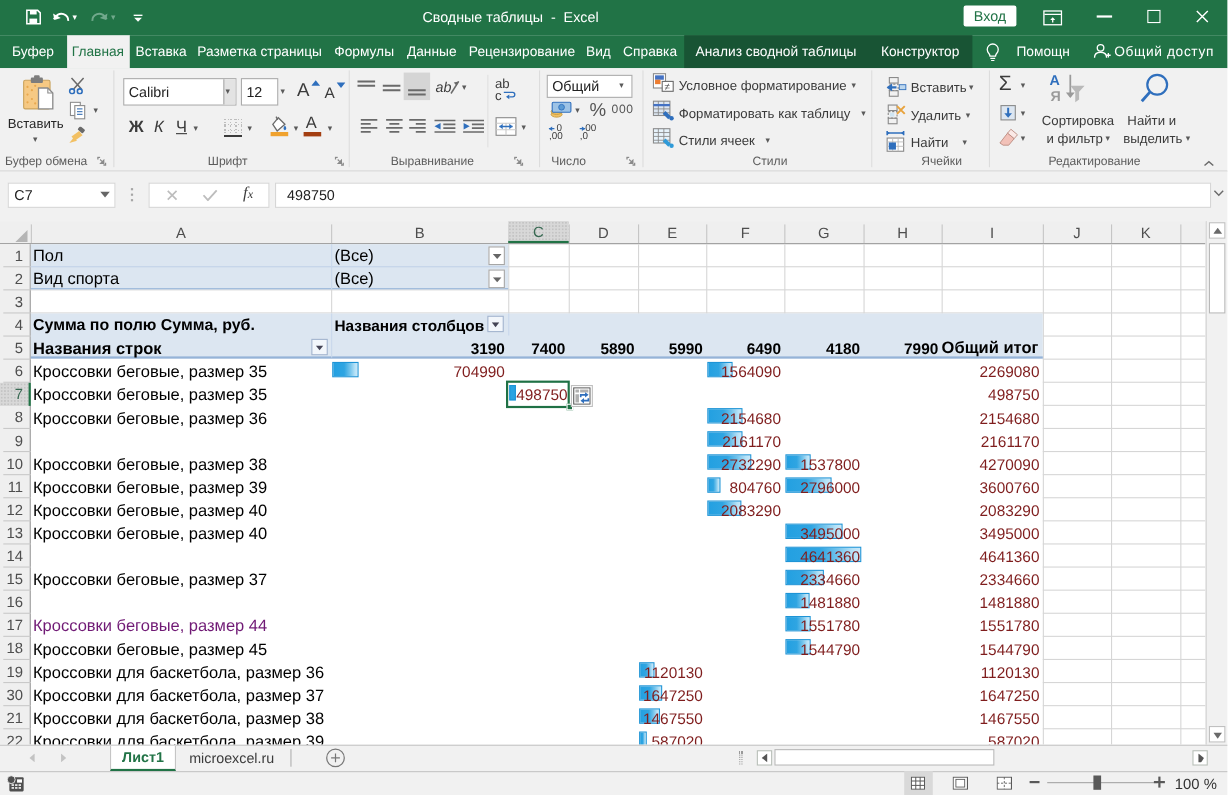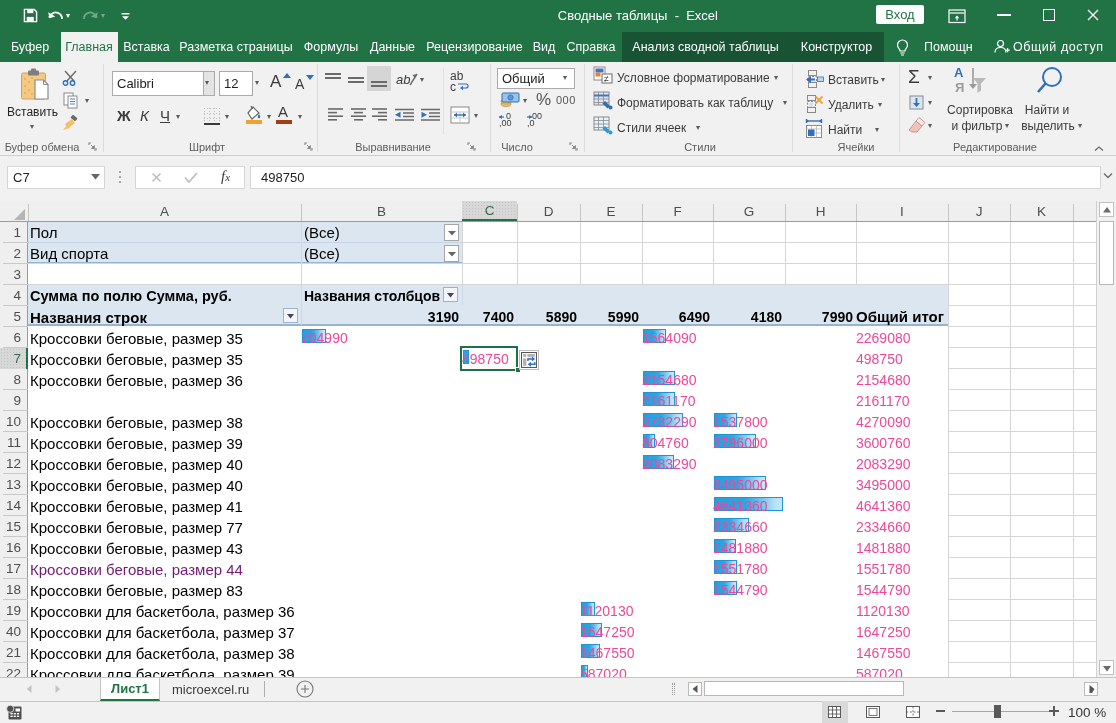--- a/index.html
+++ b/index.html
@@ -3,21 +3,21 @@
 <style>
 *{margin:0;padding:0;box-sizing:border-box}
 html,body{width:1116px;height:723px;overflow:hidden}
 body{font-family:"Liberation Sans",sans-serif;position:relative;background:#fff}
 .a{position:absolute}
 .tab{color:#fff;font-size:12.5px;line-height:30px;white-space:nowrap}
 .glbl{position:absolute;font-size:11px;color:#5c5c5c;text-align:center;top:141px}
 .sep{position:absolute;top:64px;height:88px;width:1px;background:#dcdcdc}
 .rtx{font-size:12px;color:#3b3b3b}
 .dd{color:#5a5a5a;font-size:8px}
-.cellnum{position:absolute;font-size:14px;color:#ec4899;}
+.cellnum{position:absolute;font-size:14px;color:#7f1d1d;text-align:right}
 .hnum{position:absolute;font-size:14px;color:#000;text-align:right;font-weight:bold}
 .bar{position:absolute;height:14px;background:linear-gradient(90deg,#23a0e1 0%,#2fa5e2 45%,#74c4ec 70%,#b7e2f7 90%,#c9e8f9 100%);border:1px solid #1e94d6}
 .gl-v{position:absolute;width:1px;background:#d6d6d6}
 .gl-h{position:absolute;height:1px;background:#d6d6d6}
 .rowhdr{position:absolute;left:0;width:27px;text-align:right;padding-right:6px;font-size:13.5px;color:#4e4e4e;line-height:21px}
 .colhdr{position:absolute;top:201px;height:20px;text-align:center;font-size:13.5px;color:#4e4e4e;line-height:21px}
 svg{display:block}
 </style></head>
 <body>
 
@@ -34,21 +34,21 @@
 <div class="a" style="left:66px;top:11px;color:#fff;font-size:8px">▾</div>
 <svg class="a" style="left:82px;top:10px" width="16" height="13" viewBox="0 0 16 13">
 <path d="M15 7.5 C13.5 3.5 9.5 1.6 6.2 2.8 c-2.8 1-4.4 3.2-4.2 6.2" fill="none" stroke="#71a98c" stroke-width="1.8"></path>
 <path d="M15.8 2.2 l-1.3 6 -5.8-1.8z" fill="#71a98c"></path>
   </svg>
 <div class="a" style="left:101px;top:11px;color:#71a98c;font-size:8px">▾</div>
 <svg class="a" style="left:121px;top:13px" width="9" height="7" viewBox="0 0 9 7">
 <path d="M0.5 0.8h8" stroke="#fff" stroke-width="1.4"></path>
     <path d="M1 3.2l3.5 3.6L8 3.2z" fill="#fff"></path>
   </svg>
-<div class="a" style="left:398px;top:8px;width:320px;text-align:right;color:#fff;font-size:13px">Сводные таблицы &nbsp;-&nbsp; Excel</div>
+<div class="a" style="left:384px;top:8px;width:320px;text-align:left;color:#fff;font-size:13px">Сводные таблицы &nbsp;-&nbsp; Excel</div>
 <div class="a" style="left:876px;top:5px;width:48px;height:19px;background:#fff;border-radius:2px;color:#217346;font-size:13px;text-align:center;line-height:19px">Вход</div>
 <svg class="a" style="left:948px;top:9px" width="18" height="15" viewBox="0 0 18 15">
 <rect x="1" y="1" width="16" height="12.5" fill="none" stroke="#fff" stroke-width="1.2"></rect>
 <path d="M1.5 4h15" stroke="#fff" stroke-width="1.2"></path>
 <path d="M9 11.5v-4" stroke="#fff" stroke-width="1.2"></path>
     <path d="M6.7 9.2l2.3-2.6 2.3 2.6z" fill="#fff"></path>
   </svg>
 <div class="a" style="left:997px;top:14px;width:14px;height:1.5px;background:#fff"></div>
 <div class="a" style="left:1043px;top:9px;width:12px;height:12px;border:1.2px solid #fff"></div>
 <svg class="a" style="left:1087px;top:9px" width="12" height="12" viewBox="0 0 12 12">
@@ -460,21 +460,21 @@
 <div class="rowhdr" style="top:315px">15</div>
 <div class="a" style="left:3px;top:335px;width:25px;height:1px;background:#c9c9c9"></div>
 <div class="rowhdr" style="top:336px">16</div>
 <div class="a" style="left:3px;top:356px;width:25px;height:1px;background:#c9c9c9"></div>
 <div class="rowhdr" style="top:357px">17</div>
 <div class="a" style="left:3px;top:377px;width:25px;height:1px;background:#c9c9c9"></div>
 <div class="rowhdr" style="top:378px">18</div>
 <div class="a" style="left:3px;top:398px;width:25px;height:1px;background:#c9c9c9"></div>
 <div class="rowhdr" style="top:399px">19</div>
 <div class="a" style="left:3px;top:419px;width:25px;height:1px;background:#c9c9c9"></div>
-<div class="rowhdr" style="top:420px">40</div>
+<div class="rowhdr" style="top:420px">30</div>
 <div class="a" style="left:3px;top:440px;width:25px;height:1px;background:#c9c9c9"></div>
 <div class="rowhdr" style="top:441px">21</div>
 <div class="a" style="left:3px;top:461px;width:25px;height:1px;background:#c9c9c9"></div>
 <div class="rowhdr" style="top:462px">22</div>
 
 <div class="a" style="left:0;top:147px;width:28px;height:21px;background:#d8d8d8;background-image:radial-gradient(#c3c3c3 26%,transparent 28%);background-size:3px 3px;border-right:2.5px solid #217346;color:#386952;font-size:13.5px;text-align:right;line-height:21px;padding-right:5px">7</div>
 <div class="a" style="left:28px;top:21px;width:434px;height:41px;background:#dce6f1;border-bottom:1px solid #95b3d7"></div>
 <div class="a" style="left:28px;top:41px;width:434px;height:1px;background:#c3d3e8"></div>
 <div class="a" style="left:28px;top:84px;width:920px;height:41px;background:#dce6f1;border-bottom:2px solid #95b3d7"></div>
 <div class="a" style="left:301px;top:21px;width:1px;height:41px;background:#c9d8ec"></div>
@@ -541,37 +541,35 @@
 <div class="cellnum" style="left:713px;top:234px;width:69px">2796000</div>
 <div class="cellnum" style="left:856px;top:234px;width:89px">3600760</div>
 <div class="a" style="left:30px;top:255px;font-size:15px;color:#000">Кроссовки беговые, размер 40</div>
 <div class="bar" style="left:643px;top:254px;width:31px"></div>
 <div class="cellnum" style="left:642px;top:255px;width:68px">2083290</div>
 <div class="cellnum" style="left:856px;top:255px;width:89px">2083290</div>
 <div class="a" style="left:30px;top:276px;font-size:15px;color:#000">Кроссовки беговые, размер 40</div>
 <div class="bar" style="left:714px;top:275px;width:52px"></div>
 <div class="cellnum" style="left:713px;top:276px;width:69px">3495000</div>
 <div class="cellnum" style="left:856px;top:276px;width:89px">3495000</div>
-<div class="a" style="left:30px;top:297px;font-size:15px;color:#000">Кроссовки беговые, размер 41</div>
 <div class="bar" style="left:714px;top:296px;width:69px"></div>
 <div class="cellnum" style="left:713px;top:297px;width:69px">4641360</div>
 <div class="cellnum" style="left:856px;top:297px;width:89px">4641360</div>
-<div class="a" style="left:30px;top:318px;font-size:15px;color:#000">Кроссовки беговые, размер 77</div>
+<div class="a" style="left:30px;top:318px;font-size:15px;color:#000">Кроссовки беговые, размер 37</div>
 <div class="bar" style="left:714px;top:317px;width:35px"></div>
 <div class="cellnum" style="left:713px;top:318px;width:69px">2334660</div>
 <div class="cellnum" style="left:856px;top:318px;width:89px">2334660</div>
-<div class="a" style="left:30px;top:339px;font-size:15px;color:#000">Кроссовки беговые, размер 43</div>
 <div class="bar" style="left:714px;top:338px;width:22px"></div>
 <div class="cellnum" style="left:713px;top:339px;width:69px">1481880</div>
 <div class="cellnum" style="left:856px;top:339px;width:89px">1481880</div>
 <div class="a" style="left:30px;top:360px;font-size:15px;color:#701a75">Кроссовки беговые, размер 44</div>
 <div class="bar" style="left:714px;top:359px;width:23px"></div>
 <div class="cellnum" style="left:713px;top:360px;width:69px">1551780</div>
 <div class="cellnum" style="left:856px;top:360px;width:89px">1551780</div>
-<div class="a" style="left:30px;top:381px;font-size:15px;color:#000">Кроссовки беговые, размер 83</div>
+<div class="a" style="left:30px;top:381px;font-size:15px;color:#000">Кроссовки беговые, размер 45</div>
 <div class="bar" style="left:714px;top:380px;width:23px"></div>
 <div class="cellnum" style="left:713px;top:381px;width:69px">1544790</div>
 <div class="cellnum" style="left:856px;top:381px;width:89px">1544790</div>
 <div class="a" style="left:30px;top:402px;font-size:15px;color:#000">Кроссовки для баскетбола, размер 36</div>
 <div class="bar" style="left:581px;top:401px;width:14px"></div>
 <div class="cellnum" style="left:580px;top:402px;width:59px">1120130</div>
 <div class="cellnum" style="left:856px;top:402px;width:89px">1120130</div>
 <div class="a" style="left:30px;top:423px;font-size:15px;color:#000">Кроссовки для баскетбола, размер 37</div>
 <div class="bar" style="left:581px;top:422px;width:21px"></div>
 <div class="cellnum" style="left:580px;top:423px;width:59px">1647250</div>

